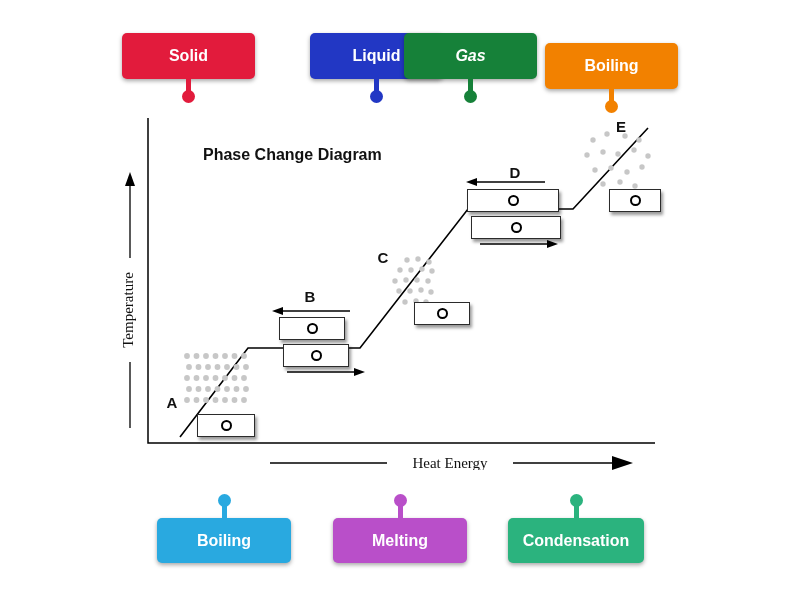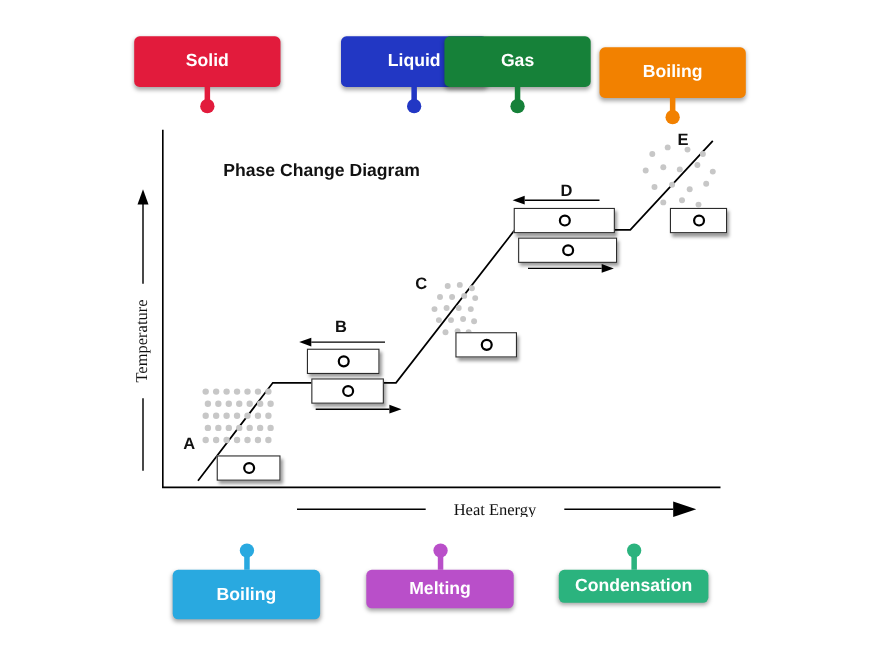--- a/index.html
+++ b/index.html
@@ -191,40 +191,40 @@
   <div class="pill pill-top" style="left: 122px; top: 33px; width: 133px; --c: #e21b3c;">
     <span>Solid</span>
     <span class="pin-stem"></span>
     <span class="pin-dot"></span>
   </div>
   <div class="pill pill-top" style="left: 263px; top: 33px; width: 133px; margin-left: 47px; --c: #2237c4;">
     <span>Liquid</span>
     <span class="pin-stem"></span>
     <span class="pin-dot"></span>
   </div>
-  <div class="pill pill-top" style="left: 404px; top: 33px; width: 133px; --c: #168139;">
+  <div class="pill pill-top" style="left: 404px; top: 33px; width: 133px; font-style: italic; --c: #168139;">
     <span>Gas</span>
     <span class="pin-stem"></span>
     <span class="pin-dot"></span>
   </div>
   <div class="pill pill-top" style="left: 545px; top: 33px; width: 133px; margin-top: 10px; --c: #f28100;">
     <span>Boiling</span>
     <span class="pin-stem"></span>
     <span class="pin-dot"></span>
   </div>
 
   <div class="pill pill-bottom" style="left: 157px; top: 518px; width: 134px; height: 45px; --c: #29a9e0;">
     <span>Boiling</span>
     <span class="pin-stem"></span>
     <span class="pin-dot"></span>
   </div>
-  <div class="pill pill-bottom" style="left: 333px; top: 518px; width: 134px; height: 35px; --c: #b94fc9;">
+  <div class="pill pill-bottom" style="left: 333px; top: 518px; width: 134px; height: 45px; --c: #b94fc9;">
     <span>Melting</span>
     <span class="pin-stem"></span>
     <span class="pin-dot"></span>
   </div>
-  <div class="pill pill-bottom" style="left: 508px; top: 518px; width: 136px; height: 30px; --c: #2bb37e;">
+  <div class="pill pill-bottom" style="left: 508px; top: 518px; width: 136px; height: 45px; --c: #2bb37e;">
     <span>Condensation</span>
     <span class="pin-stem"></span>
     <span class="pin-dot"></span>
   </div>
 
 </div>
 
 </body></html>

